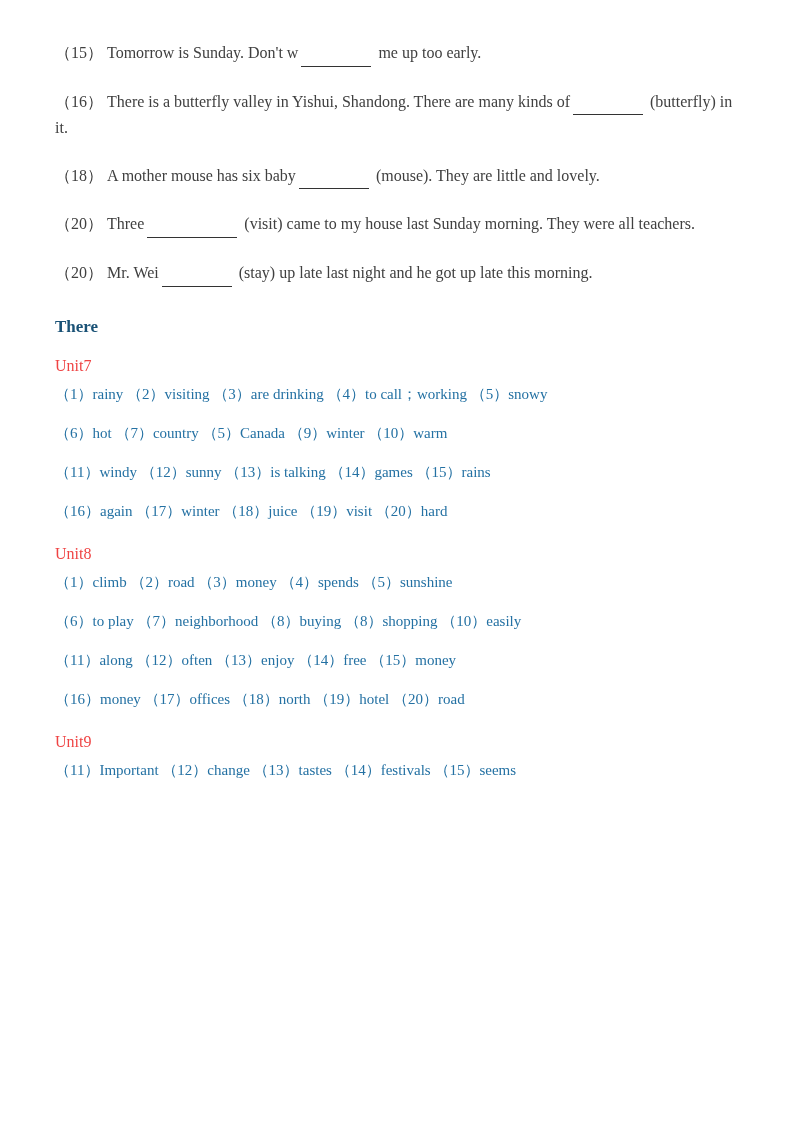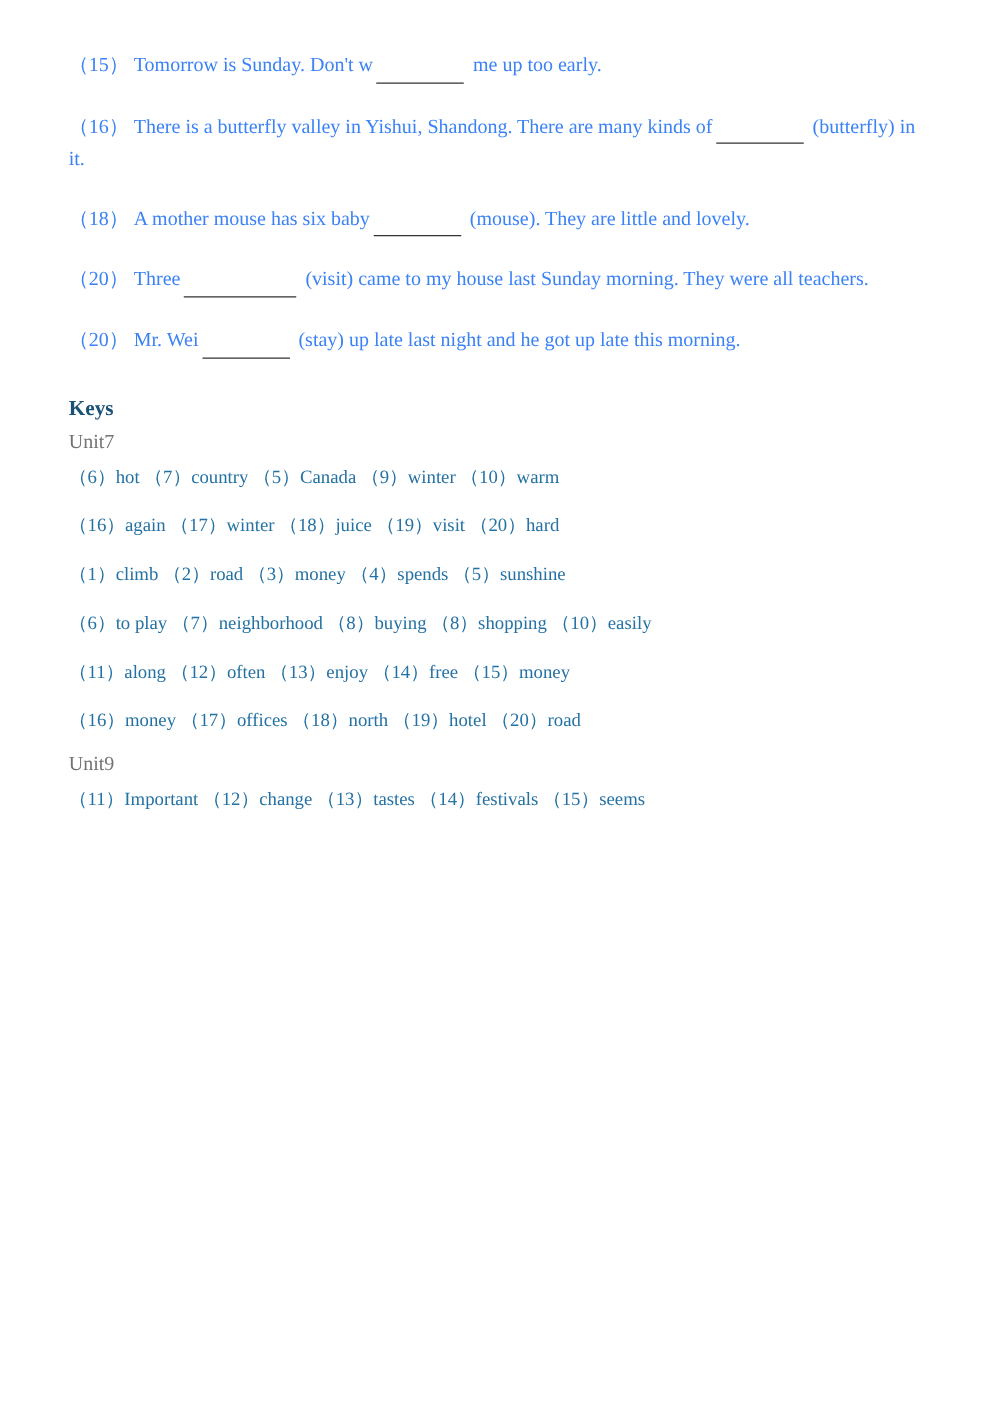--- a/index.html
+++ b/index.html
@@ -12,43 +12,43 @@
       min-height: 1123px;
       background: #ffffff;
       font-family: "Times New Roman", Times, serif;
       font-size: 16px;
       color: #333;
       padding: 40px 55px;
     }
     .exercise-item {
       margin-bottom: 22px;
       line-height: 1.6;
-      color: #3b82f6;
+      color: #404040;
     }
     .blank {
       display: inline-block;
       border-bottom: 1px solid #333;
       min-width: 70px;
       margin: 0 3px;
     }
     .blank-long {
       min-width: 90px;
     }
     .section-title {
       color: #1a5276;
       font-weight: bold;
       font-size: 17px;
       margin-top: 30px;
       margin-bottom: 8px;
     }
     .unit-title {
-      color: #737373;
+      color: #ef4444;
       font-size: 16px;
       font-weight: normal;
-      margin-top: 0;
+      margin-top: 20px;
       margin-bottom: 6px;
     }
     .keys-row {
       color: #2471a3;
       font-size: 15px;
       margin-bottom: 12px;
       line-height: 1.8;
     }
   </style>
 </head>
@@ -56,23 +56,26 @@
 
 <div id="exercises-container">
     <div class="exercise-item"><span>（15）</span> <span>Tomorrow is Sunday. Don't w</span><span class="blank ">&nbsp;&nbsp;&nbsp;&nbsp;&nbsp;&nbsp;&nbsp;&nbsp;</span><span> me up too early.</span></div>
     <div class="exercise-item"><span>（16）</span> <span>There is a butterfly valley in Yishui, Shandong. There are many kinds of</span><span class="blank ">&nbsp;&nbsp;&nbsp;&nbsp;&nbsp;&nbsp;&nbsp;&nbsp;</span><span> (butterfly) in it.</span></div>
     <div class="exercise-item"><span>（18）</span> <span>A mother mouse has six baby</span><span class="blank ">&nbsp;&nbsp;&nbsp;&nbsp;&nbsp;&nbsp;&nbsp;&nbsp;</span><span> (mouse). They are little and lovely.</span></div>
     <div class="exercise-item"><span>（20）</span> <span>Three</span><span class="blank blank-long">&nbsp;&nbsp;&nbsp;&nbsp;&nbsp;&nbsp;&nbsp;&nbsp;</span><span> (visit) came to my house last Sunday morning. They were all teachers.</span></div>
     <div class="exercise-item"><span>（20）</span> <span>Mr. Wei</span><span class="blank ">&nbsp;&nbsp;&nbsp;&nbsp;&nbsp;&nbsp;&nbsp;&nbsp;</span><span> (stay) up late last night and he got up late this morning.</span></div>
   </div>
 
 <div id="keys-container">
-    <div class="section-title">Keys</div>
+    <div class="section-title">There</div>
     <div class="unit-title">Unit7</div>
+    <div class="keys-row">（1）rainy （2）visiting （3）are drinking （4）to call；working （5）snowy</div>
     <div class="keys-row">（6）hot （7）country （5）Canada （9）winter （10）warm</div>
+    <div class="keys-row">（11）windy （12）sunny （13）is talking （14）games （15）rains</div>
     <div class="keys-row">（16）again （17）winter （18）juice （19）visit （20）hard</div>
+    <div class="unit-title">Unit8</div>
     <div class="keys-row">（1）climb （2）road （3）money （4）spends （5）sunshine</div>
     <div class="keys-row">（6）to play （7）neighborhood （8）buying （8）shopping （10）easily</div>
     <div class="keys-row">（11）along （12）often （13）enjoy （14）free （15）money</div>
     <div class="keys-row">（16）money （17）offices （18）north （19）hotel （20）road</div>
     <div class="unit-title">Unit9</div>
     <div class="keys-row">（11）Important （12）change （13）tastes （14）festivals （15）seems</div>
   </div>
 
 </body></html>

